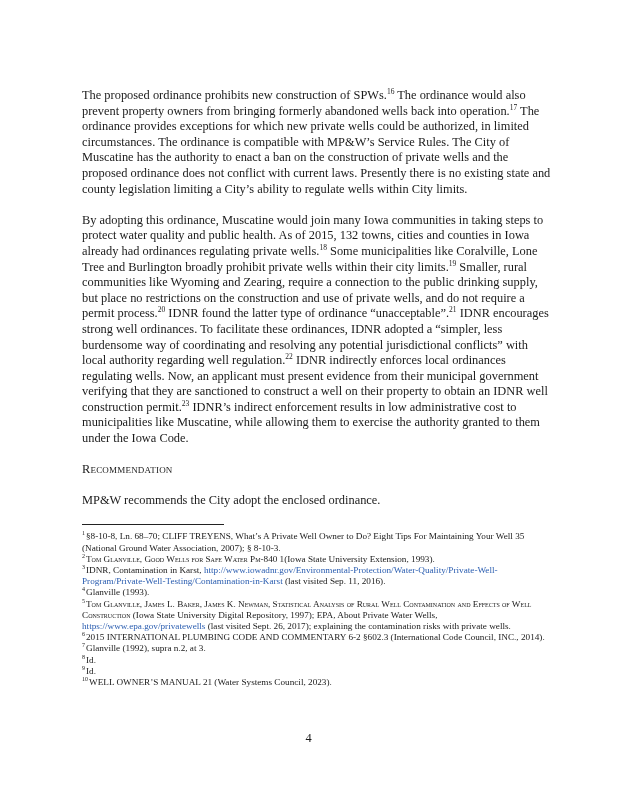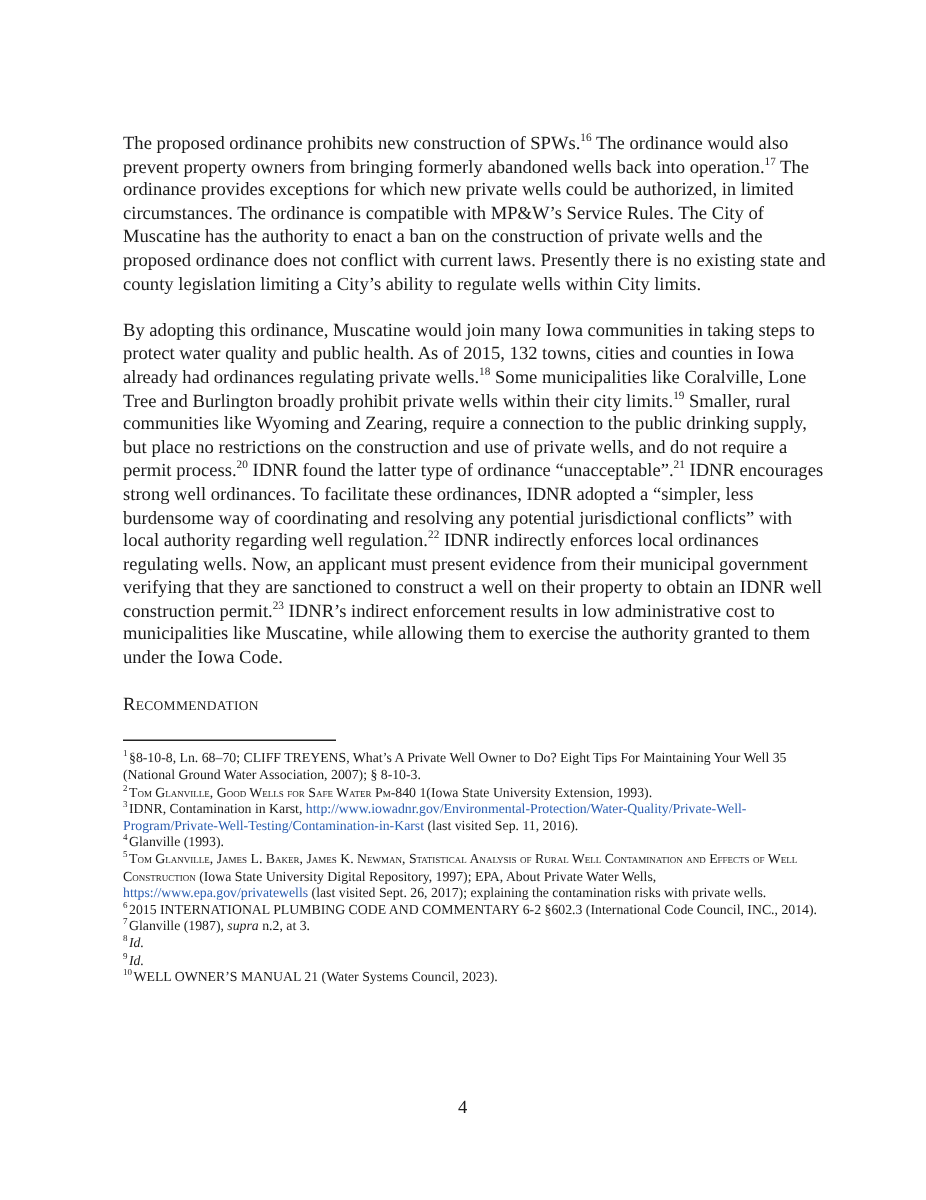--- a/index.html
+++ b/index.html
@@ -7,43 +7,44 @@
   .page { position: absolute; left: 82px; top: 88px; width: 472px; }
   .para { font-size: 12.4px; line-height: 15.6px; margin: 0 0 15.6px 0; text-align: left; }
   .para sup { font-size: 7.5px; line-height: 0; vertical-align: super; }
   .heading { font-size: 11px; font-weight: normal; letter-spacing: 0.2px; margin: 0 0 15.6px 0; font-variant: small-caps; font-size: 12.4px; }
   .separator { width: 142px; height: 0; border-top: 1px solid #222; margin: 16px 0 6px 0; }
   .footnotes { font-size: 9.2px; line-height: 11.2px; }
   .fn { margin: 0; }
   .fn sup { font-size: 6px; vertical-align: super; line-height: 0; margin-right: 1px; }
   .sc { font-variant: small-caps; font-family: Liberation Serif, serif; }
   .link { color: #2a5db0; }
-  .it { font-style: italic; }
+  .it { }
   .pagenum { position: absolute; left: 0; width: 617px; top: 731px; text-align: center; font-size: 12.4px; }
 </style>
 </head>
 <body>
 
 <div class="page">
   <p class="para">
     <span>The proposed ordinance prohibits new construction of SPWs.</span><sup>16</sup><span>  The ordinance would also prevent property owners from bringing formerly abandoned wells back into operation.</span><sup>17</sup><span>  The ordinance provides exceptions for which new private wells could be authorized, in limited circumstances.  The ordinance is compatible with MP&amp;W’s Service Rules.  The City of Muscatine has the authority to enact a ban on the construction of private wells and the proposed ordinance does not conflict with current laws.  Presently there is no existing state and county legislation limiting a City’s ability to regulate wells within City limits.</span>
   </p>
   <p class="para">
     <span>By adopting this ordinance, Muscatine would join many Iowa communities in taking steps to protect water quality and public health.  As of 2015, 132 towns, cities and counties in Iowa already had ordinances regulating private wells.</span><sup>18</sup><span>  Some municipalities like Coralville, Lone Tree and Burlington broadly prohibit private wells within their city limits.</span><sup>19</sup><span> Smaller, rural communities like Wyoming and Zearing, require a connection to the public drinking supply, but place no restrictions on the construction and use of private wells, and do not require a permit process.</span><sup>20</sup><span>  IDNR found the latter type of ordinance “unacceptable”.</span><sup>21</sup><span>  IDNR encourages strong well ordinances. To facilitate these ordinances, IDNR adopted a “simpler, less burdensome way of coordinating and resolving any potential jurisdictional conflicts” with local authority regarding well regulation.</span><sup>22</sup><span>  IDNR indirectly enforces local ordinances regulating wells. Now, an applicant must present evidence from their municipal government verifying that they are sanctioned to construct a well on their property to obtain an IDNR well construction permit.</span><sup>23</sup><span> IDNR’s indirect enforcement results in low administrative cost to municipalities like Muscatine, while allowing them to exercise the authority granted to them under the Iowa Code.</span>
   </p>
   <div class="heading">Recommendation</div>
+  <p class="para">MP&amp;W recommends the City adopt the enclosed ordinance.</p>
 
   <div class="separator"></div>
   <div class="footnotes" id="footnotes">
       <p class="fn"><sup>1</sup><span>§8-10-8, Ln. 68–70; CLIFF TREYENS, What’s A Private Well Owner to Do? Eight Tips For Maintaining Your Well 35 (National Ground Water Association, 2007); § 8-10-3.</span></p>
       <p class="fn"><sup>2</sup><span class="sc">Tom Glanville, Good Wells for Safe Water Pm-840 1</span><span>(Iowa State University Extension, 1993).</span></p>
       <p class="fn"><sup>3</sup><span>IDNR, Contamination in Karst, </span><a class="link">http://www.iowadnr.gov/Environmental-Protection/Water-Quality/Private-Well-Program/Private-Well-Testing/Contamination-in-Karst</a><span> (last visited Sep. 11, 2016).</span></p>
       <p class="fn"><sup>4</sup><span>Glanville (1993).</span></p>
       <p class="fn"><sup>5</sup><span class="sc">Tom Glanville, James L. Baker, James K. Newman, Statistical Analysis of Rural Well Contamination and Effects of Well Construction</span><span> (Iowa State University Digital Repository, 1997); EPA, About Private Water Wells, </span><a class="link">https://www.epa.gov/privatewells</a><span> (last visited Sept. 26, 2017); explaining the contamination risks with private wells.</span></p>
       <p class="fn"><sup>6</sup><span>2015 INTERNATIONAL PLUMBING CODE AND COMMENTARY 6-2 §602.3 (International Code Council, INC., 2014).</span></p>
-      <p class="fn"><sup>7</sup><span>Glanville (1987), </span><span class="it">supra</span><span> n.2, at 3.</span></p>
+      <p class="fn"><sup>7</sup><span>Glanville (1992), </span><span class="it">supra</span><span> n.2, at 3.</span></p>
       <p class="fn"><sup>8</sup><span class="it">Id.</span></p>
       <p class="fn"><sup>9</sup><span class="it">Id.</span></p>
       <p class="fn"><sup>10</sup><span>WELL OWNER’S MANUAL 21 (Water Systems Council, 2023).</span></p>
     </div>
 </div>
 
 <div class="pagenum">4</div>
 
 </body></html>

